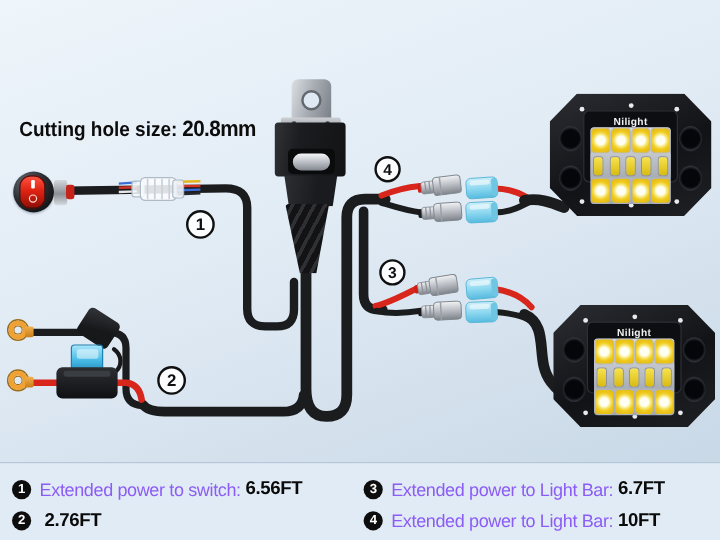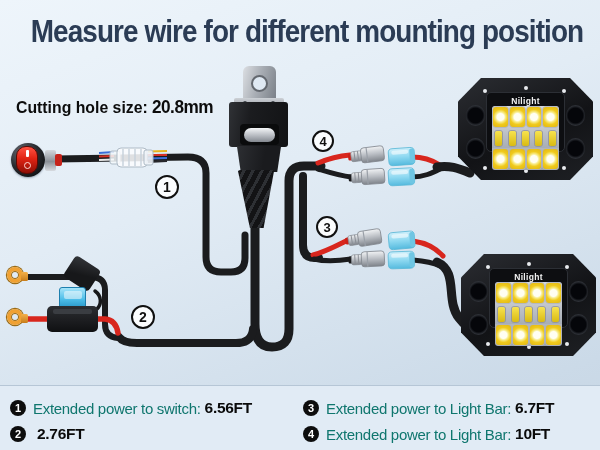--- a/index.html
+++ b/index.html
@@ -117,31 +117,28 @@
   
   .legend{ position:absolute; left:0; top:385px; width:600px; height:65px; z-index:4;
     background:#e1ebf5; border-top:1px solid #b6c6d6; }
   .leg-item{ position:absolute; display:flex; align-items:center; white-space:nowrap;
     letter-spacing:-.3px; }
   .leg-item.i1{ left:10px; top:13px; } .leg-item.i2{ left:10px; top:39px; }
   .leg-item.i3{ left:303px; top:13px; } .leg-item.i4{ left:303px; top:39px; }
   .leg-badge{ width:16px; height:16px; border-radius:50%; background:#0d0d0d; color:#fff;
     font-size:11px; font-weight:bold; display:flex; align-items:center; justify-content:center;
     margin-right:7px; flex:0 0 auto; }
-  .leg-label{ font-size:15px; color:#0f766e;text-align:center; }
+  .leg-label{ font-size:15px; color:#8b5cf6;text-align:center; }
   .leg-value{ font-size:15.5px; font-weight:bold; color:#0a0a0a; margin-left:4px; }
 </style>
 </head>
 <body>
 
 <div class="stage">
 
-  <div class="title-wrap">
-    <span class="title">Measure wire for different mounting position</span>
-  </div>
 
   <div class="cuthole">
     <span class="lbl">Cutting hole size:</span>
     <span class="val">20.8mm</span>
   </div>
 
   <svg class="wires" viewBox="0 0 600 450" width="600" height="450">
     <defs>
       <linearGradient id="gMetal" x1="0" y1="0" x2="0" y2="1">
         <stop offset="0" stop-color="#f1f3f5"></stop>

